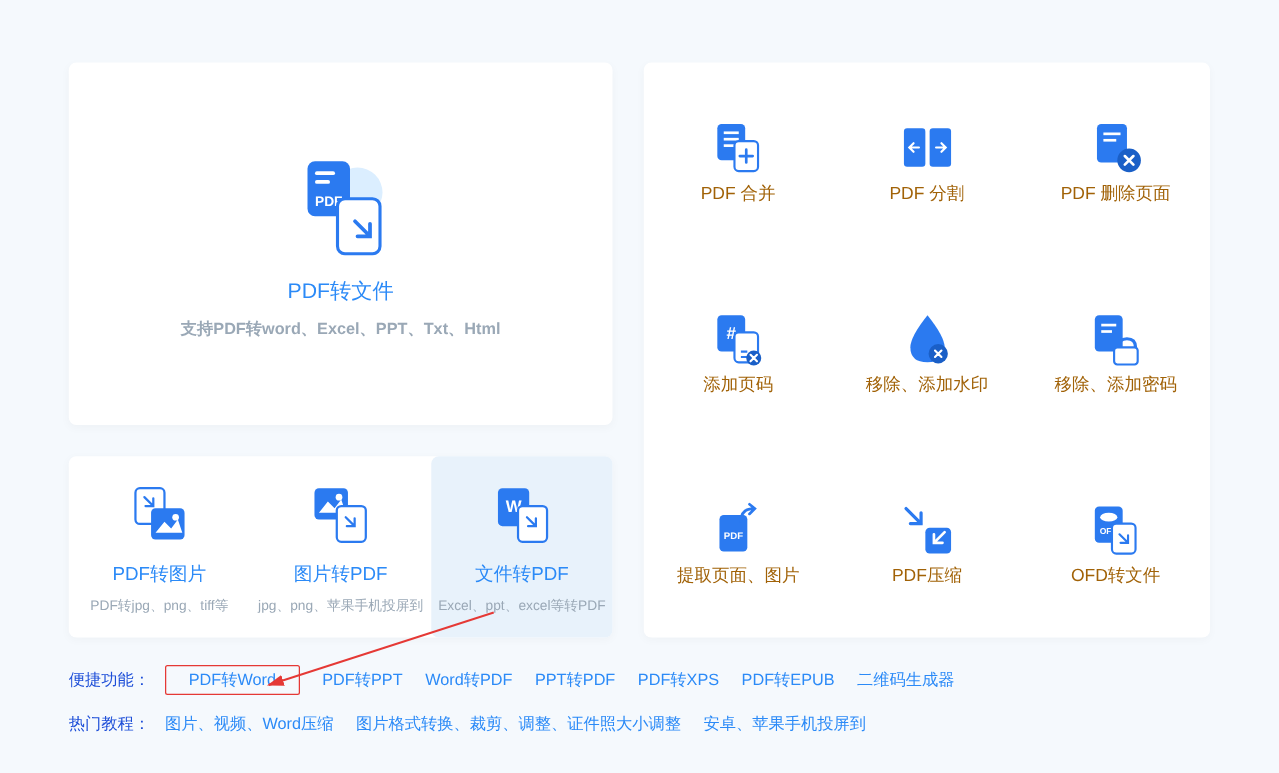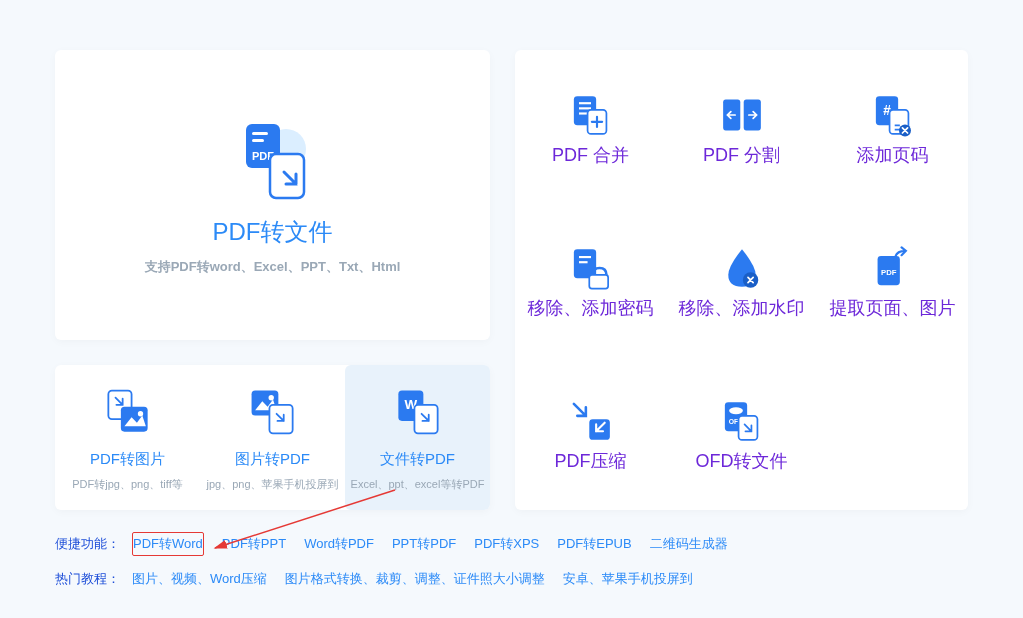--- a/index.html
+++ b/index.html
@@ -35,45 +35,45 @@
     display: flex;
     flex-direction: column;
     align-items: center;
     justify-content: center;
     padding: 10px 4px;
     cursor: pointer;
   }
   .feature-item.highlighted { background: #e8f2fb; border-radius: 6px; }
   .feature-title { color: #2b8af7; font-size: 15px; margin-top: 10px; }
   .feature-sub { color: #9aa8b6; font-size: 11px; margin-top: 8px; text-align: right; white-space: nowrap; }
-  .large-title { color: #2b8af7; font-size: 24px; margin-top: 12px; }
+  .large-title { color: #2b8af7; font-size: 17px; margin-top: 12px; }
   .large-sub { color: #9aa8b6; font-size: 13px; margin-top: 10px; font-weight: bold; }
   .grid {
     display: grid;
     grid-template-columns: repeat(3, 1fr);
     grid-template-rows: repeat(3, 1fr);
     gap: 0;
     height: 460px;
     background: #fff;
     border-radius: 6px;
     box-shadow: 0 2px 8px rgba(0,0,0,0.03);
   }
   .grid-item {
     display: flex;
     flex-direction: column;
     align-items: center;
     justify-content: center;
     cursor: pointer;
   }
-  .grid-title { color: #6d28d9; font-size: 18px; }
+  .grid-title { color: #a16207; font-size: 14px; }
   .icon-box { width: 56px; height: 56px; display:flex; align-items:center; justify-content:center; }
   .link-row { display: flex; align-items: center; margin-top: 22px; font-size: 13px; flex-wrap: nowrap; overflow: hidden; }
   .link-label { color: #1d4ed8; margin-right: 12px; white-space: nowrap; }
   .link-item { color: #2b8af7; margin-right: 18px; white-space: nowrap; cursor: pointer; }
-  .link-item.boxed { border: 1.5px solid #e53935; padding: 2px 0; border-radius: 2px; }
+  .link-item.boxed { border: 1.5px solid #e53935; padding: 2px 18px; border-radius: 2px; }
   .arrow-svg { position: absolute; pointer-events:none; }
   .container { position: relative; }
 </style>
 </head>
 <body>
 
 <div class="container">
 
 <div class="main-row">
   <div class="left-col">
@@ -157,51 +157,63 @@
             <rect x="30" y="10" width="20" height="36" rx="3" fill="#2b7af0"></rect>
             <path d="M 20 28 L 12 28 M 15 24 L 11 28 L 15 32" stroke="#fff" stroke-width="2" fill="none" stroke-linecap="round"></path>
             <path d="M 36 28 L 44 28 M 41 24 L 45 28 L 41 32" stroke="#fff" stroke-width="2" fill="none" stroke-linecap="round"></path>
           </svg>
         </div>
         <div class="grid-title">PDF 分割</div>
       </div>
       <div class="grid-item">
         <div class="icon-box">
           <svg viewBox="0 0 56 56" width="48" height="48">
+            <rect x="10" y="6" width="28" height="36" rx="4" fill="#2b7af0"></rect>
+            <rect x="16" y="14" width="16" height="2.5" fill="#fff"></rect>
+            <rect x="16" y="20" width="12" height="2.5" fill="#fff"></rect>
+            <circle cx="40" cy="40" r="11" fill="#1a5fc7"></circle>
+            <path d="M 36 36 L 44 44 M 44 36 L 36 44" stroke="#fff" stroke-width="2.5" stroke-linecap="round"></path>
+          </svg>
+        </div>
+        <div class="grid-title">PDF 删除页面</div>
+      </div>
+      <div class="grid-item">
+        <div class="icon-box">
+          <svg viewBox="0 0 56 56" width="48" height="48">
             <rect x="8" y="6" width="26" height="34" rx="4" fill="#2b7af0"></rect>
             <text x="21" y="28" font-size="16" fill="#fff" text-anchor="middle" font-weight="bold">#</text>
             <rect x="24" y="22" width="22" height="28" rx="4" fill="#fff" stroke="#2b7af0" stroke-width="2"></rect>
             <path d="M 30 45 L 40 45 M 30 40 L 36 40" stroke="#2b7af0" stroke-width="2"></path>
             <circle cx="42" cy="46" r="7" fill="#1a5fc7"></circle>
             <path d="M 39 43 L 45 49 M 45 43 L 39 49" stroke="#fff" stroke-width="2" stroke-linecap="round"></path>
           </svg>
         </div>
         <div class="grid-title">添加页码</div>
       </div>
       <div class="grid-item">
         <div class="icon-box">
           <svg viewBox="0 0 56 56" width="48" height="48">
+            <path d="M 28 6 Q 12 26 12 36 Q 12 50 28 50 Q 44 50 44 36 Q 44 26 28 6 Z" fill="#2b7af0"></path>
+            <circle cx="38" cy="42" r="9" fill="#1a5fc7"></circle>
+            <path d="M 35 39 L 41 45 M 41 39 L 35 45" stroke="#fff" stroke-width="2" stroke-linecap="round"></path>
+          </svg>
+        </div>
+        <div class="grid-title">移除、添加水印</div>
+      </div>
+      <div class="grid-item">
+        <div class="icon-box">
+          <svg viewBox="0 0 56 56" width="48" height="48">
             <rect x="8" y="6" width="26" height="34" rx="4" fill="#2b7af0"></rect>
             <rect x="14" y="14" width="14" height="2.5" fill="#fff"></rect>
             <rect x="14" y="20" width="10" height="2.5" fill="#fff"></rect>
             <path d="M 30 36 Q 30 28 38 28 Q 46 28 46 36" stroke="#2b7af0" stroke-width="3" fill="none"></path>
             <rect x="26" y="36" width="22" height="16" rx="3" fill="#fff" stroke="#2b7af0" stroke-width="2"></rect>
           </svg>
         </div>
         <div class="grid-title">移除、添加密码</div>
-      </div>
-      <div class="grid-item">
-        <div class="icon-box">
-          <svg viewBox="0 0 56 56" width="48" height="48">
-            <path d="M 28 6 Q 12 26 12 36 Q 12 50 28 50 Q 44 50 44 36 Q 44 26 28 6 Z" fill="#2b7af0"></path>
-            <circle cx="38" cy="42" r="9" fill="#1a5fc7"></circle>
-            <path d="M 35 39 L 41 45 M 41 39 L 35 45" stroke="#fff" stroke-width="2" stroke-linecap="round"></path>
-          </svg>
-        </div>
-        <div class="grid-title">移除、添加水印</div>
       </div>
       <div class="grid-item">
         <div class="icon-box">
           <svg viewBox="0 0 56 56" width="48" height="48">
             <rect x="10" y="14" width="26" height="34" rx="4" fill="#2b7af0"></rect>
             <text x="23" y="36" font-size="9" fill="#fff" text-anchor="middle" font-weight="bold">PDF</text>
             <path d="M 30 20 Q 30 8 42 8 M 38 4 L 43 8 L 38 13" stroke="#2b7af0" stroke-width="2.5" fill="none" stroke-linecap="round"></path>
           </svg>
         </div>
         <div class="grid-title">提取页面、图片</div>

